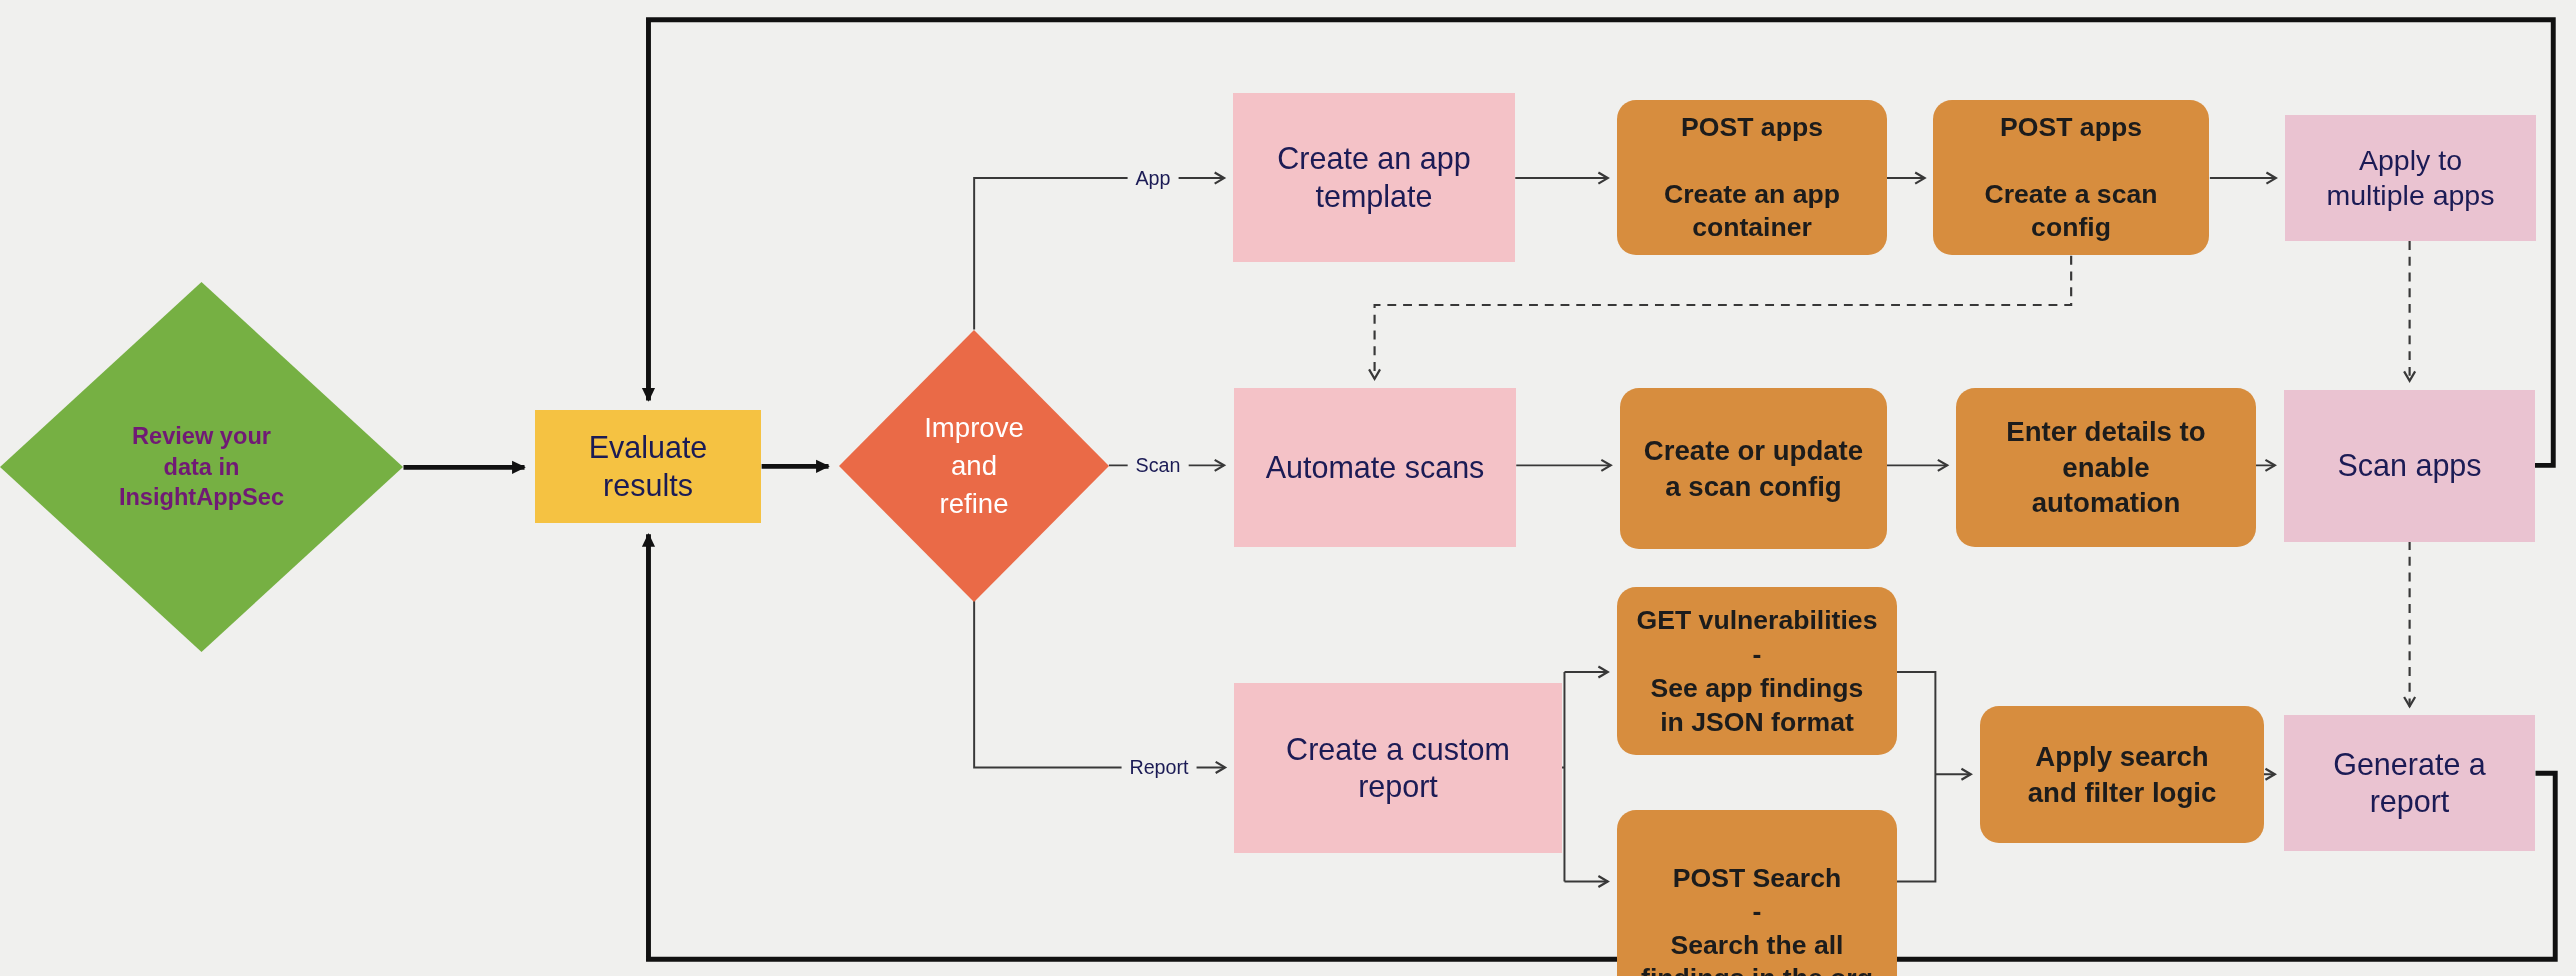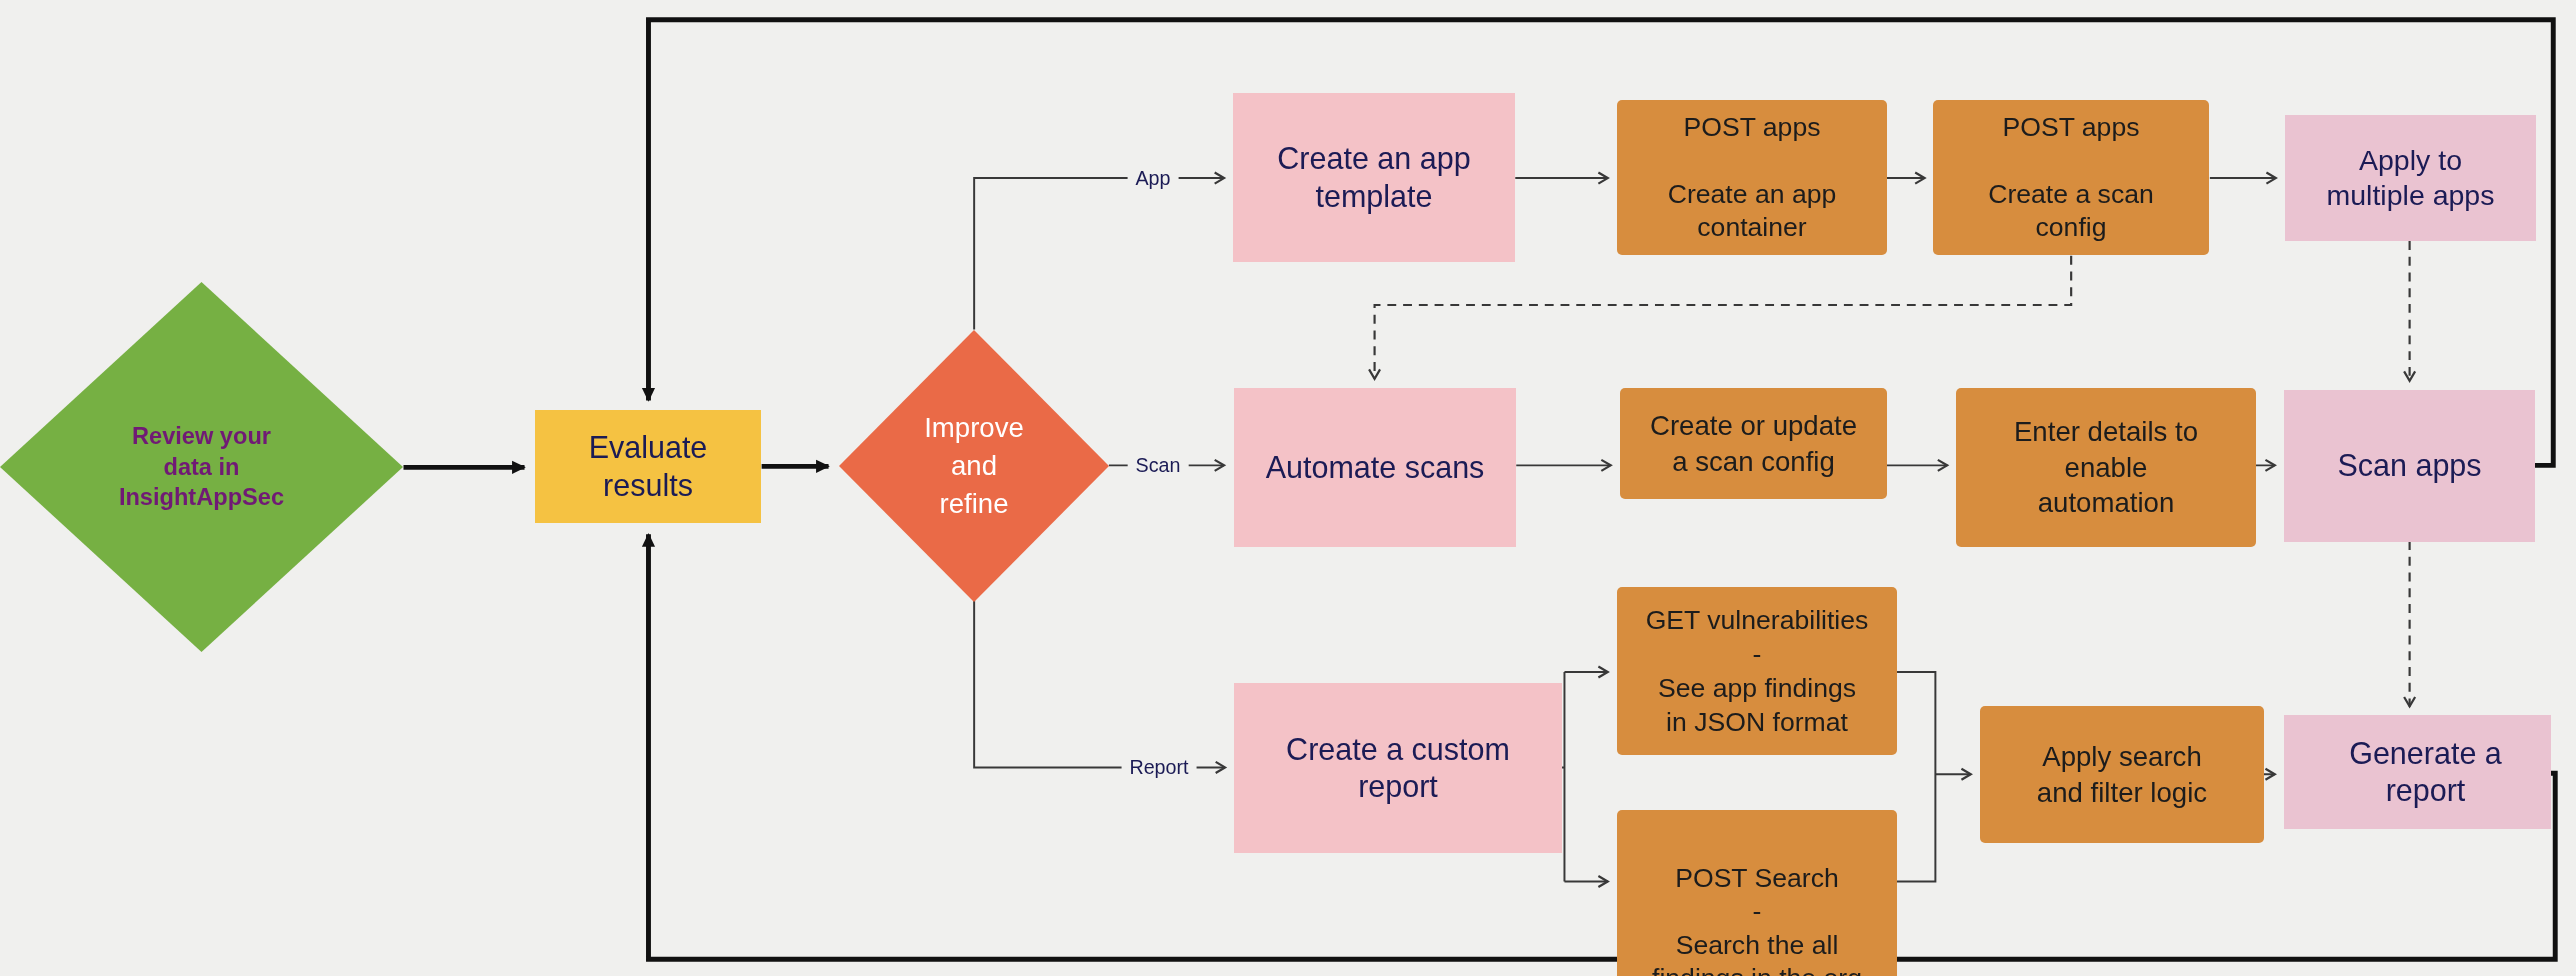--- a/index.html
+++ b/index.html
@@ -2,40 +2,40 @@
 <html><head>
 <meta charset="utf-8">
 <style>
   html,body{margin:0;padding:0;}
   body{width:2576px;height:976px;overflow:hidden;font-family:"Liberation Sans",sans-serif;}
   #canvas{position:relative;width:2576px;height:976px;background:#f0f0ee;}
   #edges{position:absolute;left:0;top:0;width:2576px;height:976px;}
   .node{position:absolute;display:flex;align-items:center;justify-content:center;
         text-align:center;white-space:pre-line;line-height:1.22;}
   .diamond{clip-path:polygon(50% 0%,100% 50%,50% 100%,0% 50%);}
-  .round{border-radius:5px;}
+  .round{border-radius:19px;font-weight:bold;}
   .edge-label{position:absolute;transform:translate(-50%,-50%);font-size:19.7px;
         color:#1b1b55;padding:1px 7.9px;white-space:nowrap;}
 
   .n-review{left:0px;top:282px;width:403px;height:370px;font-size:23.6px;font-weight:bold;line-height:1.3;}
   .n-evaluate{left:535px;top:410px;width:226px;height:113px;font-size:30.5px;}
   .n-improve{left:839px;top:330px;width:270px;height:272px;font-size:27.6px;line-height:1.38;}
   .n-template{left:1233px;top:93px;width:282px;height:169px;font-size:30.5px;}
   .n-post-container{left:1617px;top:100px;width:270px;height:155px;font-size:26.6px;line-height:1.25;}
   .n-post-scan-config{left:1933px;top:100px;width:276px;height:155px;font-size:26.6px;line-height:1.25;}
   .n-apply-multiple{left:2285px;top:115px;width:251px;height:126px;font-size:28.5px;}
   .n-automate{left:1234px;top:388px;width:282px;height:159px;font-size:30.5px;}
-  .n-create-update{left:1620px;top:388px;width:267px;height:111px;font-size:27.6px;line-height:1.3;}
+  .n-create-update{left:1620px;top:388px;width:267px;height:161px;font-size:27.6px;line-height:1.3;}
   .n-enter-details{left:1956px;top:388px;width:300px;height:159px;font-size:27.6px;line-height:1.3;}
   .n-scan-apps{left:2284px;top:390px;width:251px;height:152px;font-size:30.5px;}
   .n-custom-report{left:1234px;top:683px;width:328px;height:170px;font-size:30.5px;}
   .n-get-vulnerabilities{left:1617px;top:587px;width:280px;height:168px;font-size:26.6px;line-height:1.28;}
   .n-post-search{left:1617px;top:810px;width:280px;height:185px;font-size:26.6px;line-height:1.25;align-items:flex-end;}
   .n-apply-search{left:1980px;top:706px;width:284px;height:137px;font-size:27.6px;line-height:1.3;}
-  .n-generate{left:2284px;top:715px;width:251px;height:114px;font-size:30.5px;padding-left:16px;}
+  .n-generate{left:2284px;top:715px;width:251px;height:136px;font-size:30.5px;}
 
   .lbl-app{left:1153px;top:178px;}
   .lbl-scan{left:1158px;top:465px;text-align:center;}
   .lbl-report{left:1159px;top:767px;}
 </style>
 </head>
 <body>
 
 <div id="canvas" style="background: rgb(240, 240, 238);">
 

